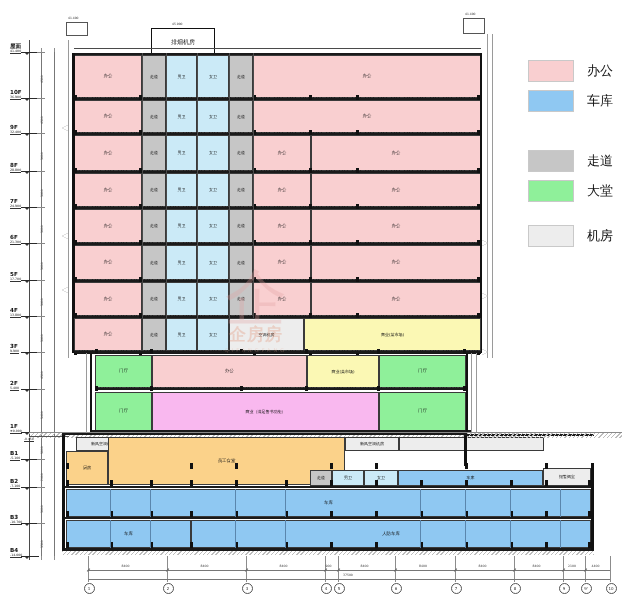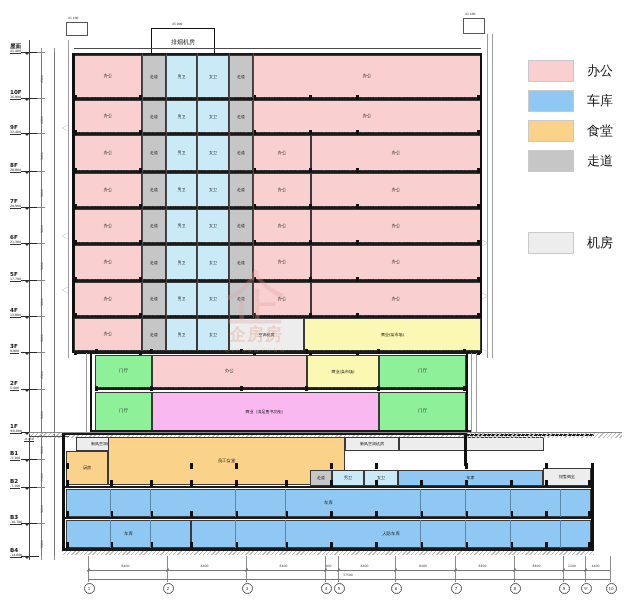--- a/index.html
+++ b/index.html
@@ -696,29 +696,29 @@
 
   <div id="legend" style="left:528px;top:60px;width:105px;height:215px;">
       <div class="lg-row" style="left:0;top:0px;">
         <div class="lg-sw" style="background:#f9cfd0;"></div>
         <div class="lg-tx">办公</div>
       </div>
       <div class="lg-row" style="left:0;top:30px;">
         <div class="lg-sw" style="background:#8fc8f2;"></div>
         <div class="lg-tx">车库</div>
       </div>
-      <div class="lg-row" style="left:0;top:60px;">
-        <div class="lg-sw" style="background:#fbd28a;"></div>
-        <div class="lg-tx">食堂</div>
-      </div>
       <div class="lg-row" style="left:0;top:90px;">
         <div class="lg-sw" style="background:#c6c6c6;"></div>
         <div class="lg-tx">走道</div>
       </div>
-      <div class="lg-row" style="left:0;top:172px;">
+      <div class="lg-row" style="left:0;top:120px;">
+        <div class="lg-sw" style="background:#8ff09a;"></div>
+        <div class="lg-tx">大堂</div>
+      </div>
+      <div class="lg-row" style="left:0;top:165px;">
         <div class="lg-sw" style="background:#ededed;"></div>
         <div class="lg-tx">机房</div>
       </div>
     </div>
 
   <div id="wm">
     <div class="q">企</div>
     <div class="n">企房房</div>
     <div class="p">QIFANGFANG</div>
   </div>

